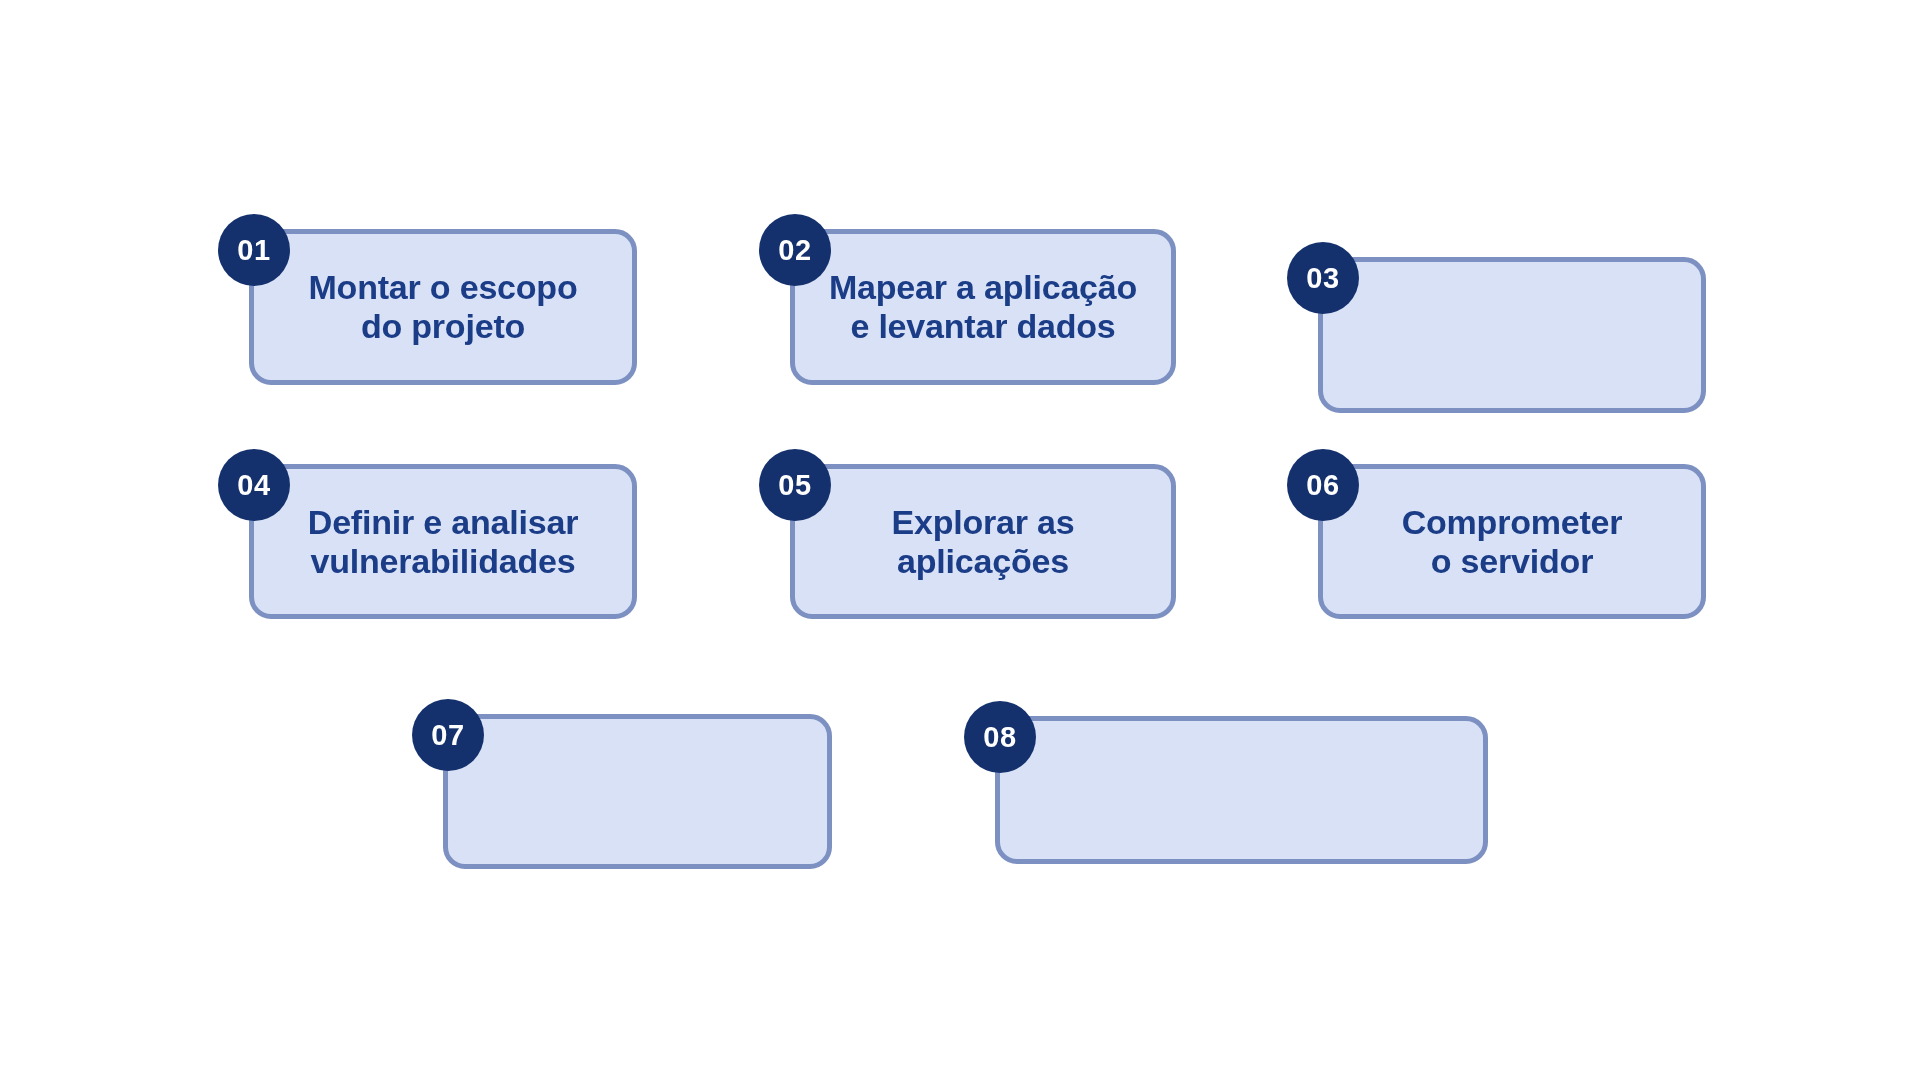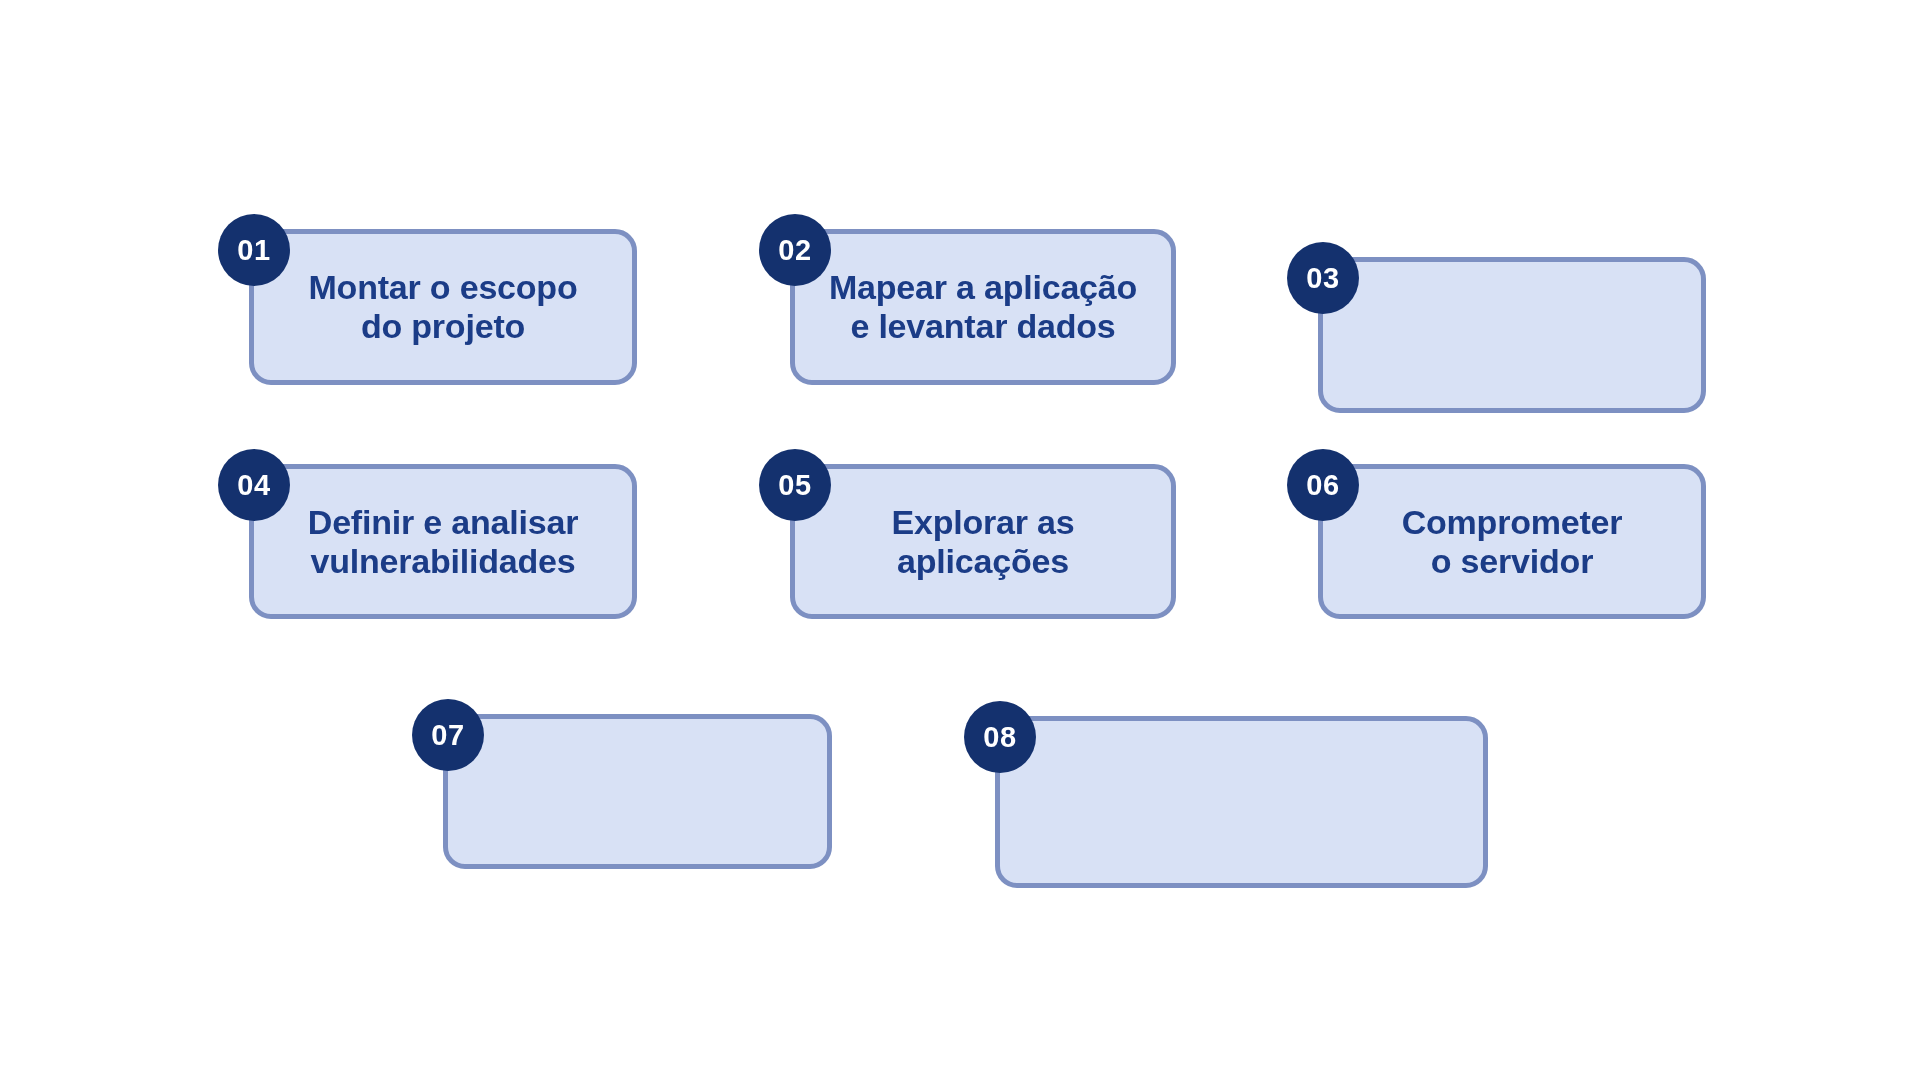--- a/index.html
+++ b/index.html
@@ -61,21 +61,21 @@
     letter-spacing: -0.2px;
   }
   
   .s1 { left: 249px;  top: 229px; width: 388px; height: 156px; }
   .s2 { left: 790px;  top: 229px; width: 386px; height: 156px; justify-content: center; }
   .s3 { left: 1318px; top: 229px; width: 388px; height: 156px; margin-top: 28px; }
   .s4 { left: 249px;  top: 464px; width: 388px; height: 155px; }
   .s5 { left: 790px;  top: 464px; width: 386px; height: 155px; }
   .s6 { left: 1318px; top: 464px; width: 388px; height: 155px; }
   .s7 { left: 443px;  top: 714px; width: 389px; height: 155px; }
-  .s8 { left: 995px;  top: 716px; width: 493px; height: 172px; justify-content: center; }
+  .s8 { left: 995px;  top: 716px; width: 493px; height: 148px; justify-content: center; }
 </style>
 </head>
 <body>
 
 <div class="canvas">
 
   <div class="step-card s1">
     <div class="step-badge">
       <span>01</span>
     </div>

